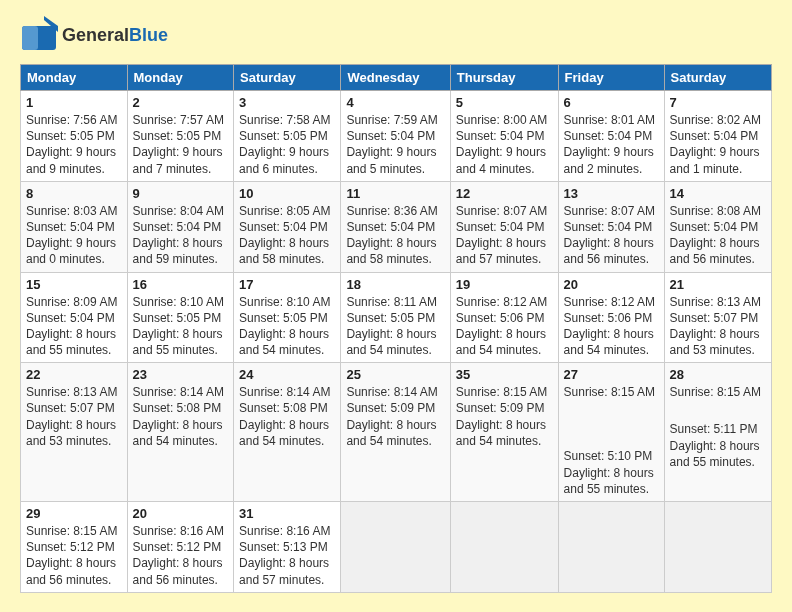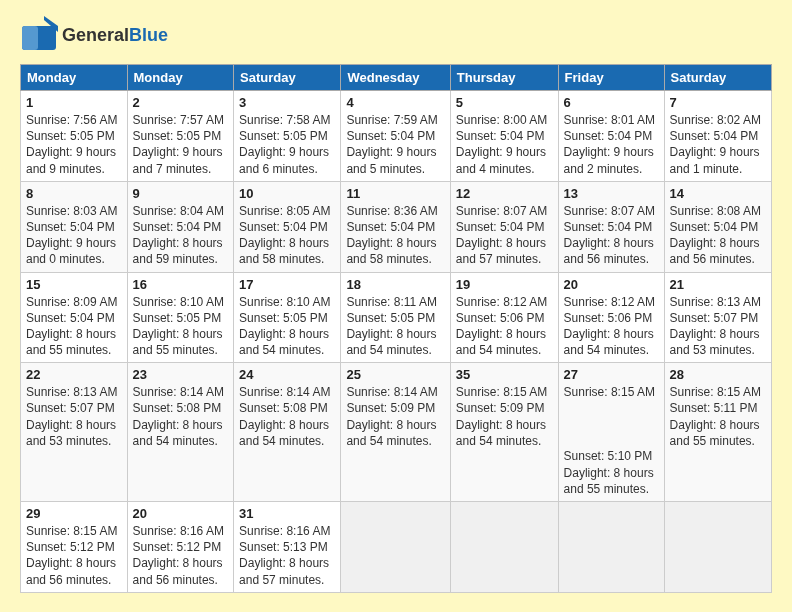--- a/index.html
+++ b/index.html
@@ -338,21 +338,21 @@
             <div class="day-info">
               <span style="display: block;">Sunrise: 8:15 AM</span>
               <span style="display: block; margin-top: 48px;">Sunset: 5:10 PM</span>
               <span style="display: block;">Daylight: 8 hours and 55 minutes.</span>
             </div>
           </td>
           <td>
             <span class="day-number">28</span>
             <div class="day-info">
               <span style="display: block;">Sunrise: 8:15 AM</span>
-              <span style="display: block;">Sunset: 5:11 PM</span>
+              <span style="display: block; margin-top: 21px;">Sunset: 5:11 PM</span>
               <span style="display: block;">Daylight: 8 hours and 55 minutes.</span>
             </div>
           </td>
         </tr>
         <tr>
           <td>
             <span class="day-number">29</span>
             <div class="day-info">
               <span style="display: block;">Sunrise: 8:15 AM</span>
               <span style="display: block;">Sunset: 5:12 PM</span>

